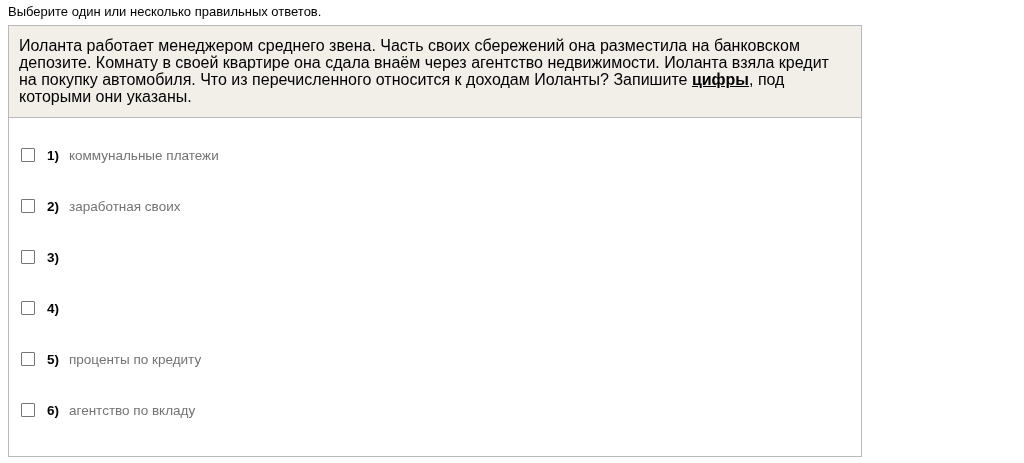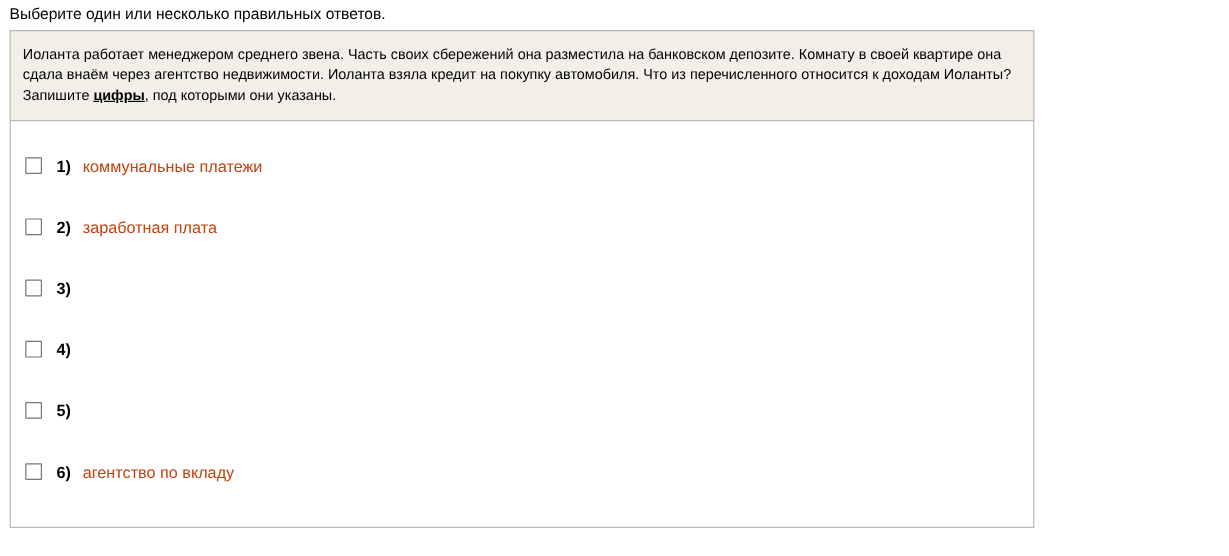--- a/index.html
+++ b/index.html
@@ -27,21 +27,21 @@
     color: #000;
   }
   .question-box {
     margin: 0 10px 0 8px;
     border: 1px solid #b9b9b9;
     border-bottom: none;
     background: #f2efe9;
     box-sizing: border-box;
   }
   .question-text {
-    font-size: 12px;
+    font-size: 16px;
     line-height: 17px;
     padding: 11px 12px 12px 10px;
     text-align: left;
     color: #000;
   }
   .question-text .hl {
     font-weight: bold;
     text-decoration: underline;
   }
   .answers-box {
@@ -72,21 +72,21 @@
   }
   .answer-num {
     font-size: 13.5px;
     font-weight: bold;
     width: 22px;
     flex: 0 0 auto;
     color: #000;
   }
   .answer-label {
     font-size: 13.5px;
-    color: #c2410c;
+    color: #737373;
     white-space: nowrap;
   }
 </style>
 </head>
 <body>
 
 <div class="page">
 
   <div class="instruction">Выберите один или несколько правильных ответов.</div>
 
@@ -100,36 +100,37 @@
 
     <div class="answer-row">
       <span class="checkbox"></span>
       <span class="answer-num">1)</span>
       <span class="answer-label">коммунальные платежи</span>
     </div>
 
     <div class="answer-row">
       <span class="checkbox"></span>
       <span class="answer-num">2)</span>
-      <span class="answer-label">заработная плата</span>
+      <span class="answer-label">заработная своих</span>
     </div>
 
     <div class="answer-row">
       <span class="checkbox"></span>
       <span class="answer-num">3)</span>
     </div>
 
     <div class="answer-row">
       <span class="checkbox"></span>
       <span class="answer-num">4)</span>
     </div>
 
     <div class="answer-row">
       <span class="checkbox"></span>
       <span class="answer-num">5)</span>
+      <span class="answer-label">проценты по кредиту</span>
     </div>
 
     <div class="answer-row">
       <span class="checkbox"></span>
       <span class="answer-num">6)</span>
       <span class="answer-label">агентство по вкладу</span>
     </div>
 
   </div>
 </div>

